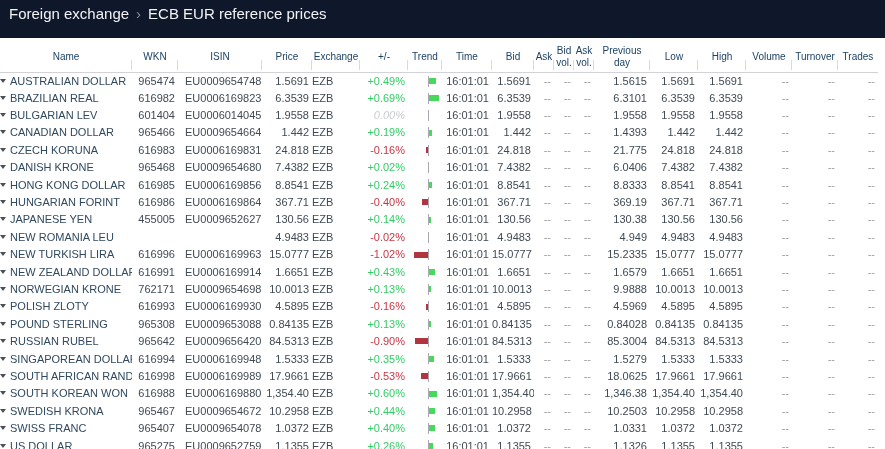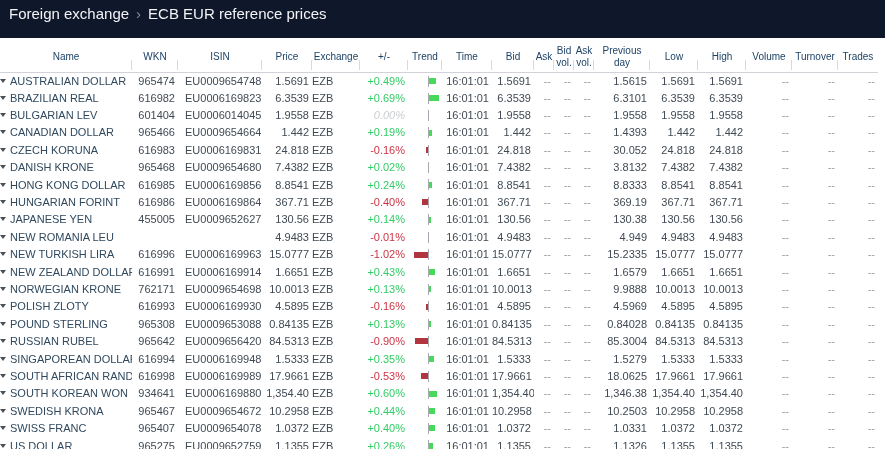--- a/index.html
+++ b/index.html
@@ -190,21 +190,21 @@
     <td class="r down">-0.16%</td>
     <td class="trend">
           <span class="axis"></span>
           <span class="tbar bar-down" style="width: 2px; left: 18px;"></span>
         </td>
     <td class="l">16:01:01</td>
     <td class="r">24.818</td>
     <td class="r mut">--</td>
     <td class="r mut">--</td>
     <td class="r mut">--</td>
-    <td class="r">30.052</td>
+    <td class="r">21.775</td>
     <td class="r">24.818</td>
     <td class="r">24.818</td>
     <td class="r mut">--</td>
     <td class="r mut">--</td>
     <td class="r mut">--</td>
   </tr>
 
   <tr>
     <td class="namecell"><span class="tri"></span><span>DANISH KRONE</span></td>
     <td class="r">965468</td>
@@ -213,21 +213,21 @@
     <td class="c">EZB</td>
     <td class="r up">+0.02%</td>
     <td class="trend">
           <span class="axis"></span>
         </td>
     <td class="l">16:01:01</td>
     <td class="r">7.4382</td>
     <td class="r mut">--</td>
     <td class="r mut">--</td>
     <td class="r mut">--</td>
-    <td class="r">3.8132</td>
+    <td class="r">6.0406</td>
     <td class="r">7.4382</td>
     <td class="r">7.4382</td>
     <td class="r mut">--</td>
     <td class="r mut">--</td>
     <td class="r mut">--</td>
   </tr>
 
   <tr>
     <td class="namecell"><span class="tri"></span><span>HONG KONG DOLLAR</span></td>
     <td class="r">616985</td>
@@ -299,21 +299,21 @@
     <td class="r mut">--</td>
     <td class="r mut">--</td>
   </tr>
 
   <tr>
     <td class="namecell"><span class="tri"></span><span>NEW ROMANIA LEU</span></td>
     <td class="r"></td>
     <td class="isin"></td>
     <td class="r">4.9483</td>
     <td class="c">EZB</td>
-    <td class="r down">-0.01%</td>
+    <td class="r down">-0.02%</td>
     <td class="trend">
           <span class="axis"></span>
         </td>
     <td class="l">16:01:01</td>
     <td class="r">4.9483</td>
     <td class="r mut">--</td>
     <td class="r mut">--</td>
     <td class="r mut">--</td>
     <td class="r">4.949</td>
     <td class="r">4.9483</td>
@@ -510,21 +510,21 @@
     <td class="r">18.0625</td>
     <td class="r">17.9661</td>
     <td class="r">17.9661</td>
     <td class="r mut">--</td>
     <td class="r mut">--</td>
     <td class="r mut">--</td>
   </tr>
 
   <tr>
     <td class="namecell"><span class="tri"></span><span>SOUTH KOREAN WON</span></td>
-    <td class="r">934641</td>
+    <td class="r">616988</td>
     <td class="isin">EU0006169880</td>
     <td class="r">1,354.40</td>
     <td class="c">EZB</td>
     <td class="r up">+0.60%</td>
     <td class="trend">
           <span class="axis"></span>
           <span class="tbar bar-up" style="width: 8px; left: 21px;"></span>
         </td>
     <td class="l">16:01:01</td>
     <td class="r">1,354.40</td>

